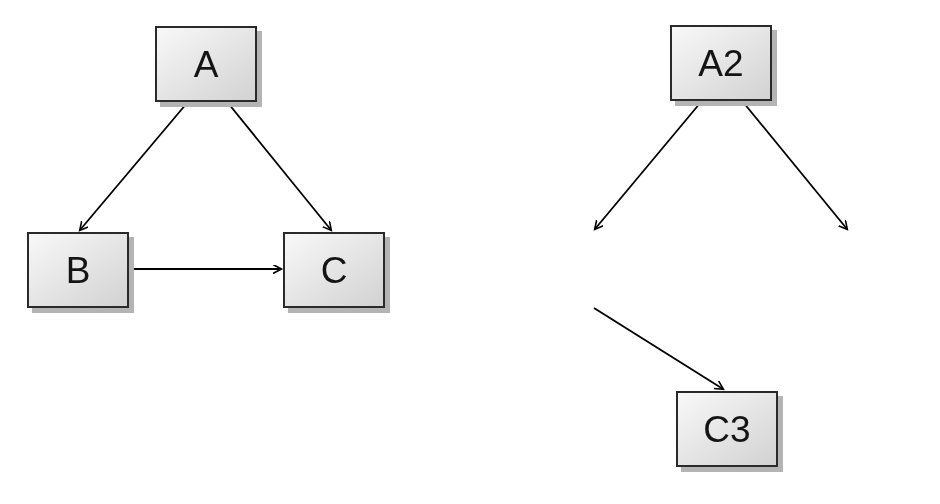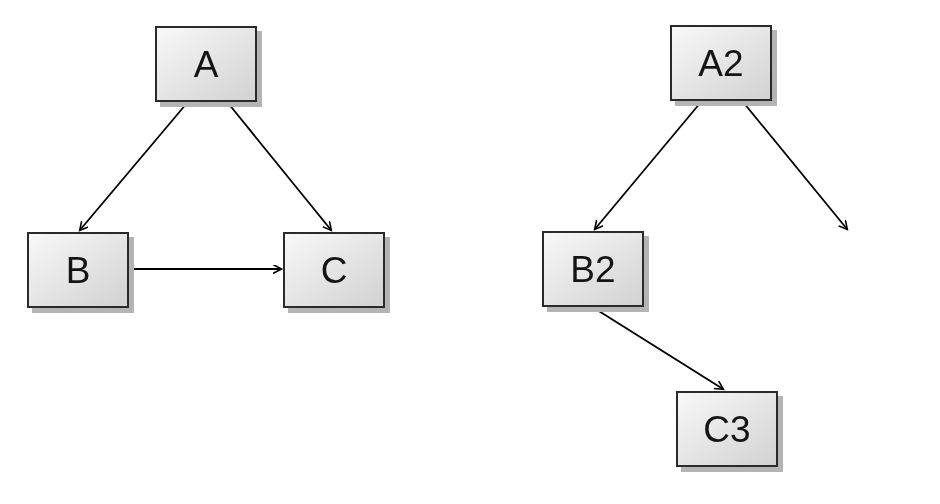--- a/index.html
+++ b/index.html
@@ -82,20 +82,17 @@
   <div class="node pos-B">
     <span class="node-label">B</span>
   </div>
   <div class="node pos-C">
     <span class="node-label">C</span>
   </div>
 
   <div class="node pos-A2">
     <span class="node-label">A2</span>
   </div>
-  <div class="node pos-B2">
-    <span class="node-label">B2</span>
-  </div>
   <div class="node pos-C3">
     <span class="node-label">C3</span>
   </div>
 
 </div>
 
 </body></html>

